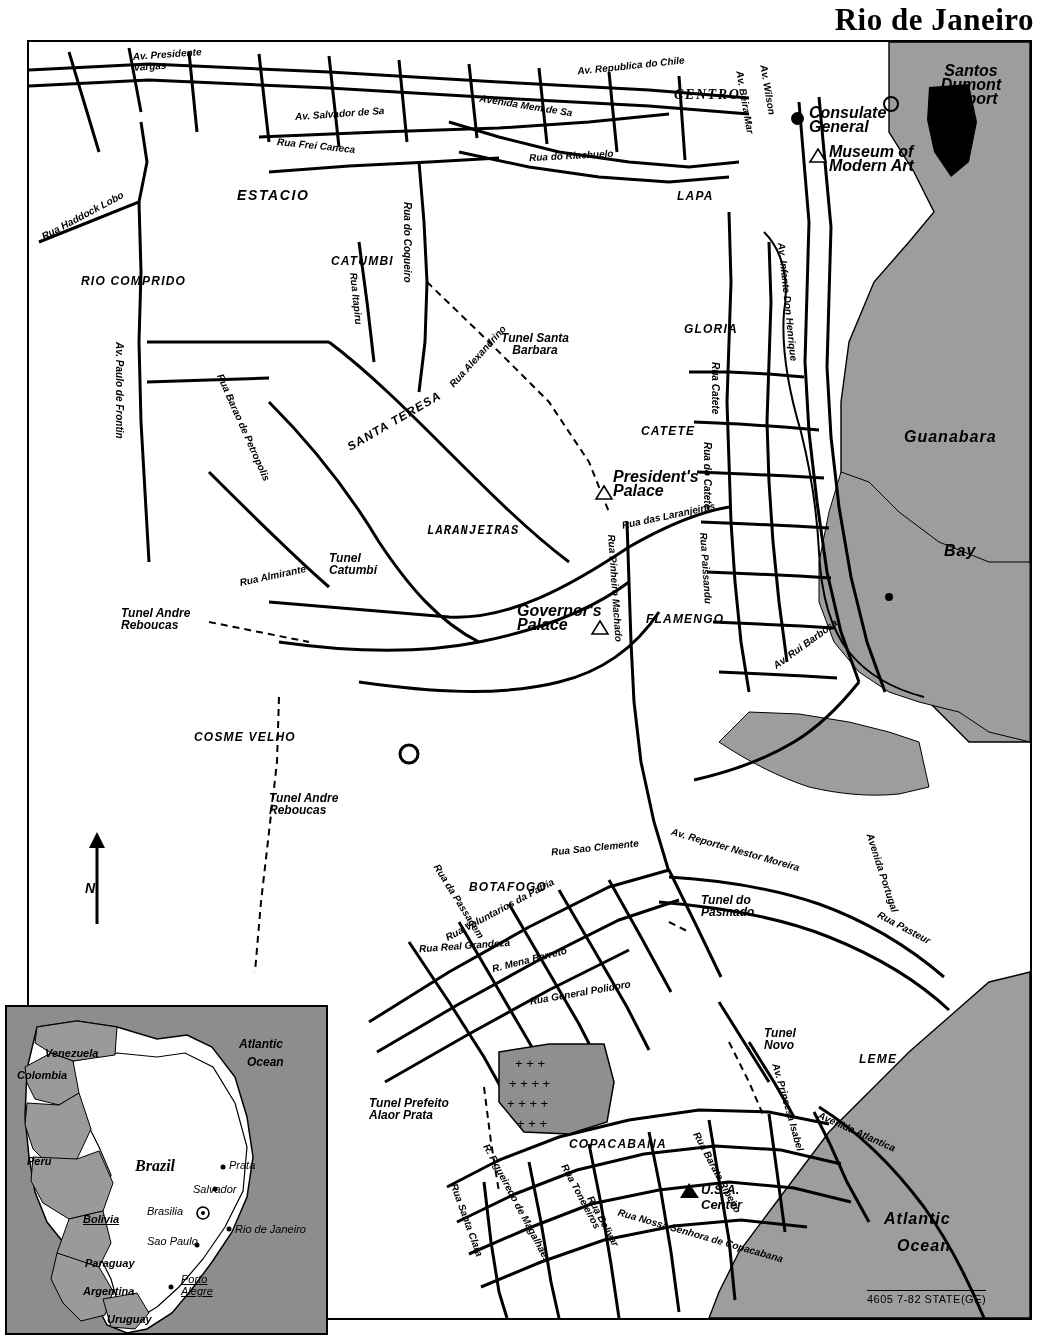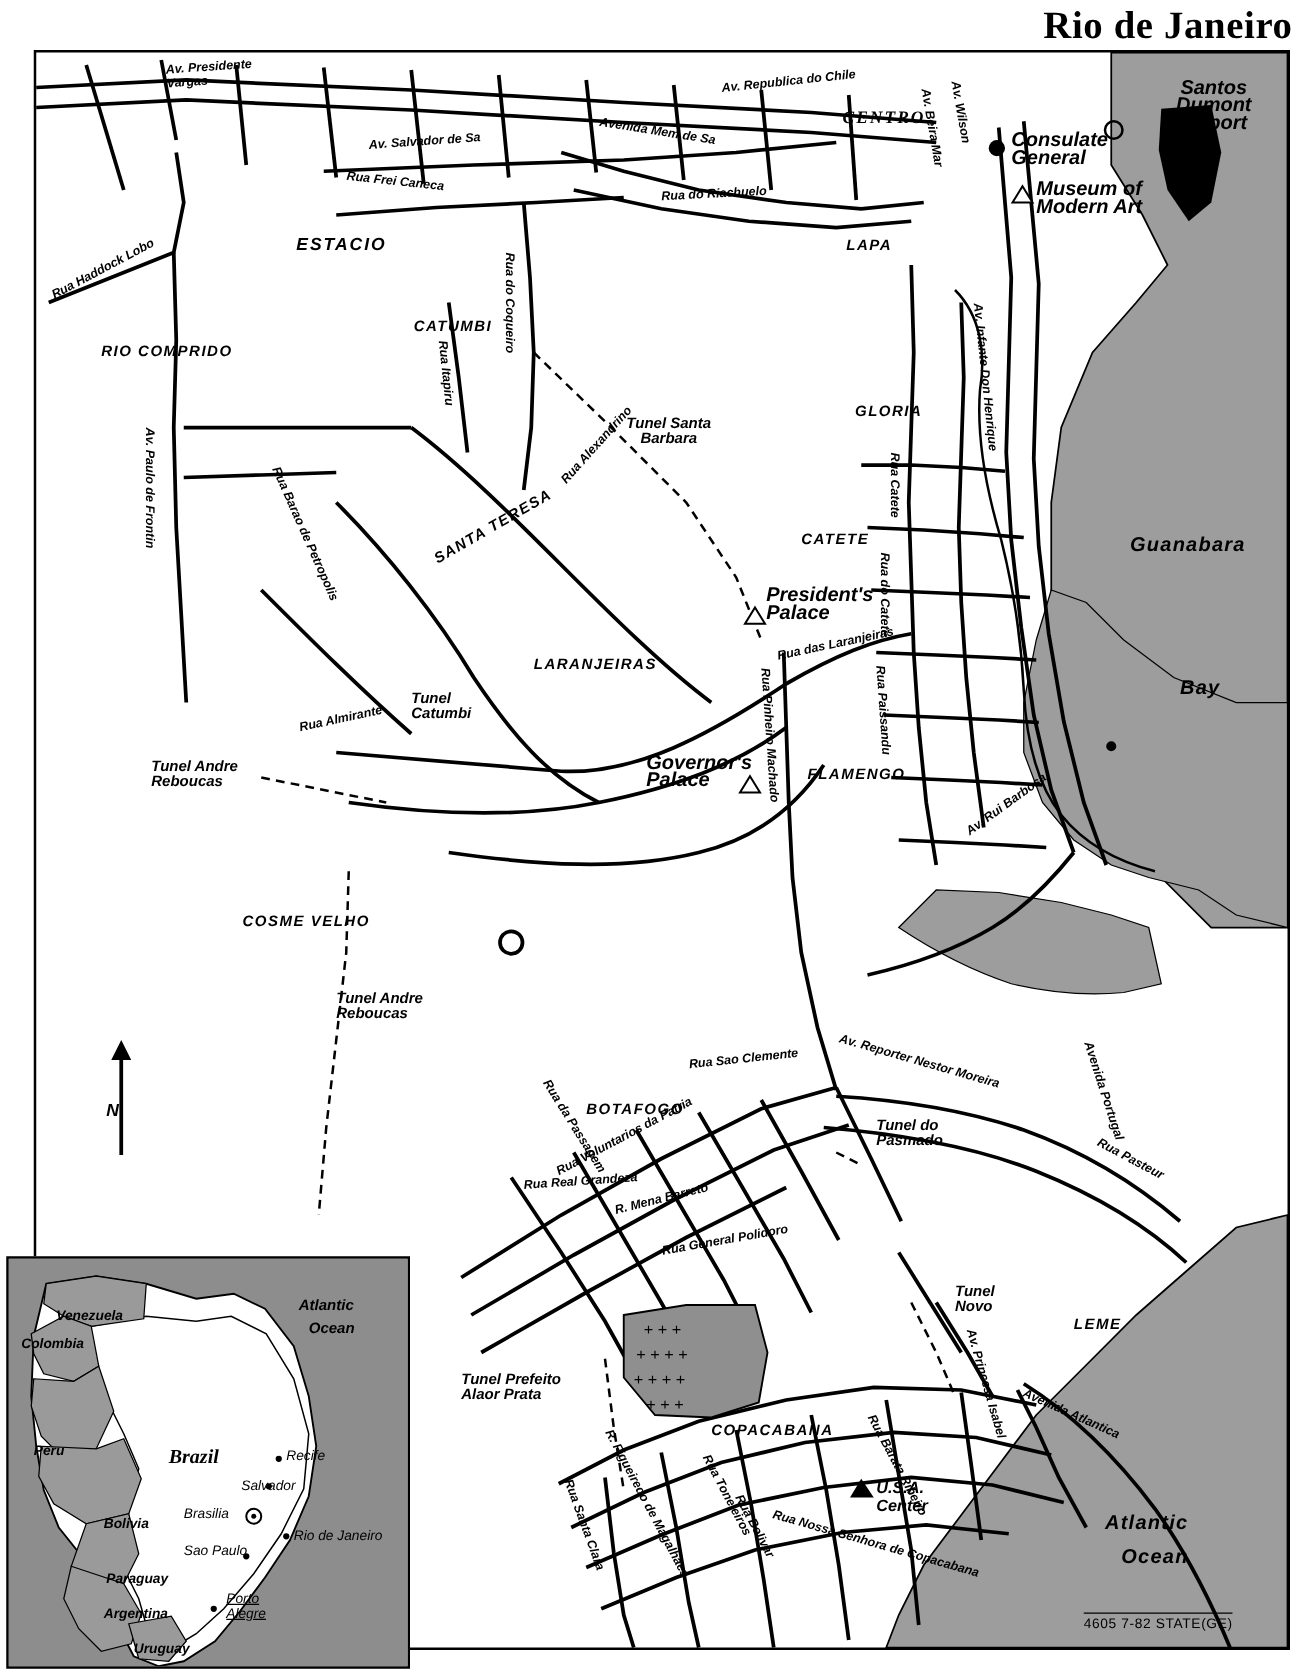--- a/index.html
+++ b/index.html
@@ -185,21 +185,21 @@
     </svg>
 
     <div class="lbl dist" style="left:645px;top:45px;font-family:Liberation Serif, serif;">CENTRO</div>
     <div class="lbl dist-sm" style="left:648px;top:147px;">LAPA</div>
     <div class="lbl dist" style="left:208px;top:133px;margin-top:12px;">ESTACIO</div>
     <div class="lbl dist-sm" style="left:302px;top:212px;">CATUMBI</div>
     <div class="lbl dist-sm" style="left:52px;top:232px;">RIO COMPRIDO</div>
     <div class="lbl dist-sm" style="left:312px;top:372px;transform:rotate(-30deg);">SANTA TERESA</div>
     <div class="lbl dist-sm" style="left:655px;top:280px;">GLORIA</div>
     <div class="lbl dist-sm" style="left:612px;top:382px;">CATETE</div>
-    <div class="lbl dist-sm" style="left:398px;top:482px;">LARANJEIRAS</div>
+    <div class="lbl dist-sm" style="left:398px;top:482px;font-family:Liberation Mono, monospace;">LARANJEIRAS</div>
     <div class="lbl dist-sm" style="left:617px;top:570px;text-align:center;">FLAMENGO</div>
     <div class="lbl dist-sm" style="left:165px;top:688px;">COSME VELHO</div>
     <div class="lbl dist-sm" style="left:440px;top:838px;">BOTAFOGO</div>
     <div class="lbl dist-sm" style="left:540px;top:1095px;">COPACABANA</div>
     <div class="lbl dist-sm" style="left:830px;top:1010px;">LEME</div>
 
     <div class="lbl bay" style="left:875px;top:386px;">Guanabara</div>
     <div class="lbl bay" style="left:915px;top:500px;">Bay</div>
     <div class="lbl bay" style="left:855px;top:1168px;">Atlantic</div>
     <div class="lbl bay" style="left:868px;top:1195px;">Ocean</div>
@@ -314,26 +314,26 @@
       <circle cx="164" cy="280" r="2.5" fill="#000"></circle>
     </svg>
 
     <div class="lbl" style="left:128px;top:150px;font-family:'Liberation Serif',serif;font-weight:bold;font-style:italic;font-size:16px;">Brazil</div>
     <div class="lbl" style="left:232px;top:30px;font-style:italic;font-weight:bold;font-size:12px;">Atlantic</div>
     <div class="lbl" style="left:240px;top:48px;font-style:italic;font-weight:bold;font-size:12px;">Ocean</div>
 
     <div class="lbl country" style="left:38px;top:40px;">Venezuela</div>
     <div class="lbl country" style="left:10px;top:62px;">Colombia</div>
     <div class="lbl country" style="left:20px;top:148px;">Peru</div>
-    <div class="lbl country" style="left:76px;top:206px;">Bolivia</div>
+    <div class="lbl country" style="left:76px;top:206px;text-decoration:underline;">Bolivia</div>
     <div class="lbl country" style="left:78px;top:250px;">Paraguay</div>
     <div class="lbl country" style="left:76px;top:278px;">Argentina</div>
     <div class="lbl country" style="left:100px;top:306px;">Uruguay</div>
 
-    <div class="lbl city" style="left:222px;top:152px;">Recife</div>
+    <div class="lbl city" style="left:222px;top:152px;">Prata</div>
     <div class="lbl city" style="left:186px;top:176px;">Salvador</div>
     <div class="lbl city" style="left:140px;top:198px;">Brasilia</div>
     <div class="lbl city" style="left:228px;top:216px;">Rio de Janeiro</div>
     <div class="lbl city" style="left:140px;top:228px;width:56px;white-space:normal;line-height:12px;">Sao Paulo</div>
     <div class="lbl city" style="left:174px;top:266px;width:58px;white-space:normal;line-height:12px;text-decoration:underline;">Porto Alegre</div>
   </div>
 
 </div>
 
 </body></html>

